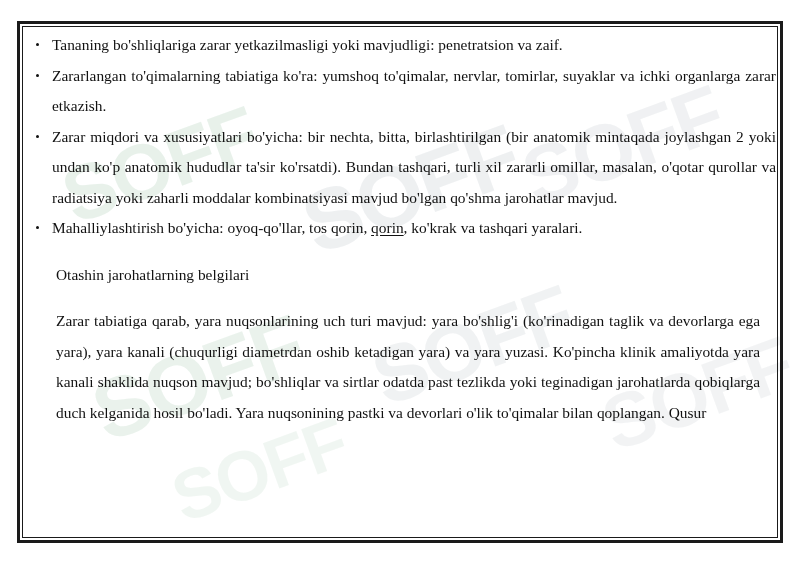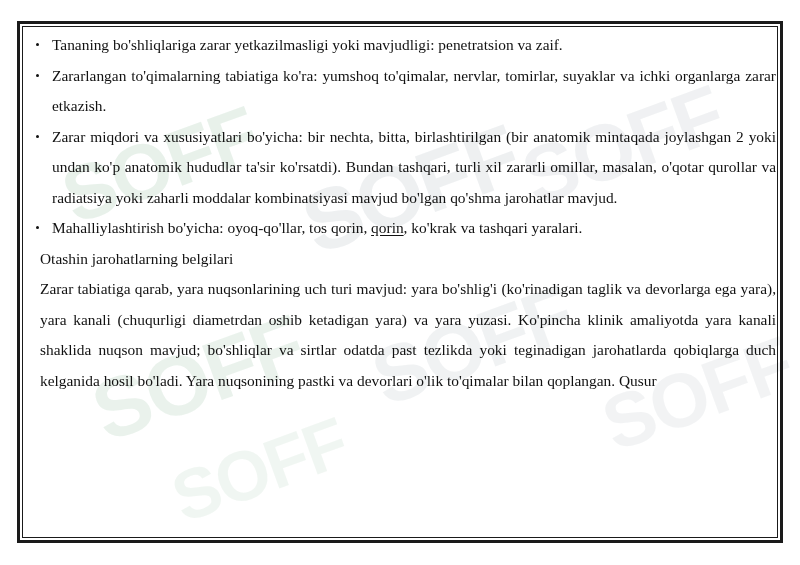--- a/index.html
+++ b/index.html
@@ -98,21 +98,21 @@
     height: 3px;
     background: #111111;
     border-radius: 50%;
   }
   .li-text { display: block; }
 
   .para {
     text-align: justify;
     text-justify: inter-word;
     padding-left: 16px;
-    margin: 0;
+    margin: 16px;
   }
   .para.no-justify { text-align: left; }
 
   u.underlined { text-underline-offset: 2px; }
 </style>
 </head>
 <body>
 
 <div id="page">
 

